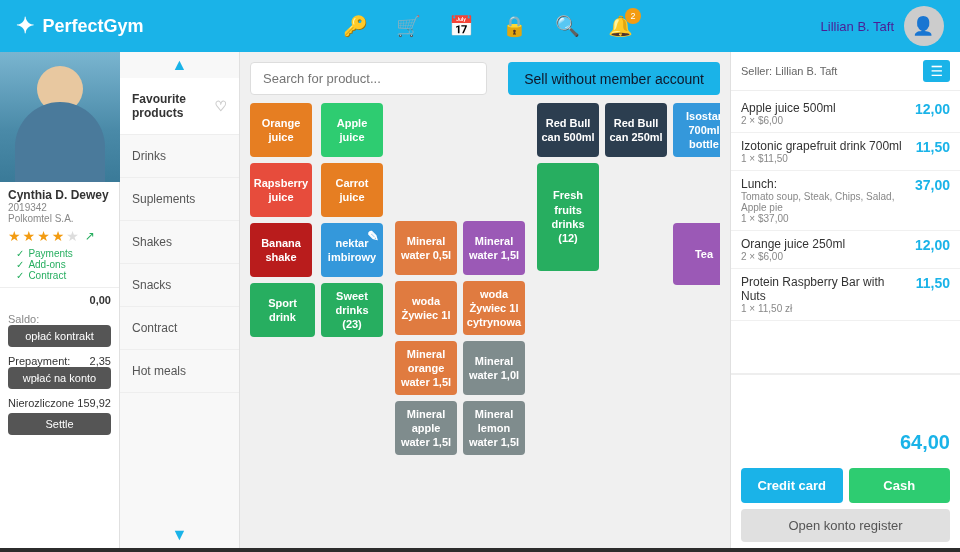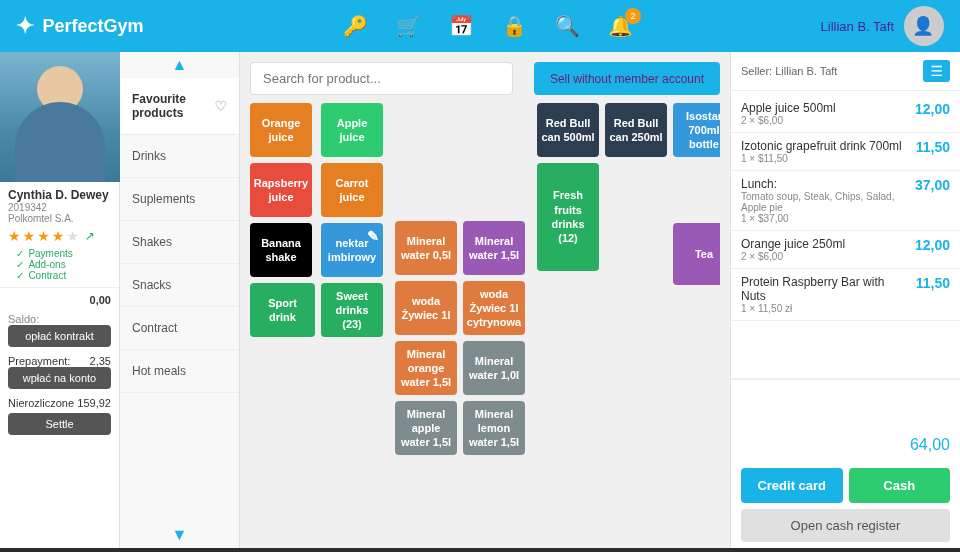--- a/index.html
+++ b/index.html
@@ -52,40 +52,40 @@
     .sidebar-menu { width: 120px; background: #f8f8f8; border-right: 1px solid #e0e0e0; display: flex; flex-direction: column; overflow: hidden; }
     .sidebar-arrow { text-align: center; padding: 4px; cursor: pointer; color: #1ab3e8; font-size: 16px; }
     .sidebar-item { padding: 14px 12px; font-size: 12px; color: #555; cursor: pointer; border-bottom: 1px solid #eee; display: flex; justify-content: space-between; align-items: center; }
     .sidebar-item.active { background: white; color: #333; font-weight: bold; }
     .heart-icon { color: #ccc; font-size: 14px; }
 
     
     .center-panel { flex: 1; background: #f0f0f0; display: flex; flex-direction: column; padding: 10px; gap: 8px; overflow: hidden; }
     .search-sell-row { display: flex; gap: 21px; justify-content: space-between; }
     .search-input { flex: 1; padding: 8px 12px; border: 1px solid #ddd; border-radius: 4px; font-size: 13px; background: white; outline: none; }
-    .sell-btn { background: #1ab3e8; color: #701a75; border: none; border-radius: 4px; padding: 1px 16px; font-size: 12px; cursor: pointer; white-space: nowrap; font-weight: 500; }
+    .sell-btn { background: #1ab3e8; color: #0f172a; border: none; border-radius: 4px; padding: 1px 16px; font-size: 14px; cursor: pointer; white-space: nowrap; font-weight: 500; }
 
     .products-grid { flex: 1; overflow: hidden; position: relative; }
     .product-col { display: flex; flex-direction: column; gap: 6px; }
     .product-btn { border: none; border-radius: 4px; color: white; font-size: 11px; font-weight: 600; cursor: pointer; display: flex; align-items: center; justify-content: center; text-align: center; padding: 4px; line-height: 1.3; }
 
     
     .right-panel { width: 230px; background: white; border-left: 1px solid #e0e0e0; display: flex; flex-direction: column; position: relative; }
 
     .order-header { padding: 8px 10px; border-bottom: 1px solid #eee; display: flex; justify-content: space-between; align-items: center; font-size: 11px; color: #666; }
     .order-menu-btn { background: #1ab3e8; color: white; border: none; border-radius: 3px; padding: 3px 7px; cursor: pointer; font-size: 14px; }
 
     .order-items { flex: 1; overflow-y: auto; padding: 4px 0; }
     .order-item { padding: 6px 10px; border-bottom: 1px solid #f0f0f0; display: flex; justify-content: space-between; align-items: flex-start; }
     .order-item-name { font-size: 12px; color: #333; font-weight: 500; }
     .order-item-detail { font-size: 10px; color: #888; }
     .order-item-price { font-size: 14px; font-weight: bold; color: #1ab3e8; min-width: 45px; text-align: right; }
 
     .order-total { padding: 8px 10px; border-top: 2px solid #eee; display: flex; justify-content: flex-end; align-items: center; }
-    .total-amount { font-size: 16px; font-weight: normal; color: #1ab3e8; margin-top: 48px; }
+    .total-amount { font-size: 20px; font-weight: bold; color: #1ab3e8; margin-top: 48px; }
 
     .payment-btns { display: flex; gap: 6px; padding: 6px 10px; }
     .payment-btn { flex: 1; padding: 10px 0; border: none; border-radius: 4px; font-size: 13px; font-weight: 600; cursor: pointer; color: white; }
     .btn-credit { background: #1ab3e8; }
     .btn-cash { background: #2ecc71; }
 
     .open-register-btn { margin: 0 10px 6px; padding: 9px 0; background: #e0e0e0; border: none; border-radius: 4px; font-size: 13px; color: #555; cursor: pointer; width: calc(100% - 20px); }
 
     
     .bottom-bar { background: #2c2c2c; height: 28px; display: flex; align-items: center; padding: 0 12px; gap: 16px; }
@@ -194,21 +194,21 @@
       <input class="search-input" type="text" placeholder="Search for product..." style="">
       <button class="sell-btn">Sell without member account</button>
     </div>
 
     <div class="products-grid">
       <div style="display:flex; gap:6px; height:100%; align-items:flex-start;">
 
         <div class="product-col">
           <button class="product-btn" style="background:#e67e22;width:62px;height:54px;">Orange juice</button>
           <button class="product-btn" style="background:#e74c3c;width:62px;height:54px;">Rapsberry juice</button>
-          <button class="product-btn" style="background:#000000;width:62px;height:54px;">Banana shake</button>
+          <button class="product-btn" style="background:#b91c1c;width:62px;height:54px;">Banana shake</button>
           <button class="product-btn" style="background:#27ae60;width:65px;height:54px;">Sport drink</button>
         </div>
 
         <div class="product-col">
           <button class="product-btn" style="background:#2ecc71;width:62px;height:54px;">Apple juice</button>
           <button class="product-btn" style="background:#e67e22;width:62px;height:54px;">Carrot juice</button>
           <button class="product-btn" style="background:#3498db;width:62px;height:54px;position:relative;">
             <span style="position:absolute;top:4px;right:4px;font-size:14px;">✎</span>nektar imbirowy
           </button>
           <button class="product-btn" style="background:#27ae60;width:62px;height:54px;">Sweet drinks (23)</button>
@@ -297,21 +297,21 @@
 
     <div class="order-total">
       <span class="total-amount">64,00</span>
     </div>
 
     <div class="payment-btns">
       <button class="payment-btn btn-credit">Credit card</button>
       <button class="payment-btn btn-cash">Cash</button>
     </div>
 
-    <button class="open-register-btn">Open cash register</button>
+    <button class="open-register-btn">Open konto register</button>
   </div>
 
 </div>
 
 <div class="bottom-bar">
   
   
   
   
 </div>

